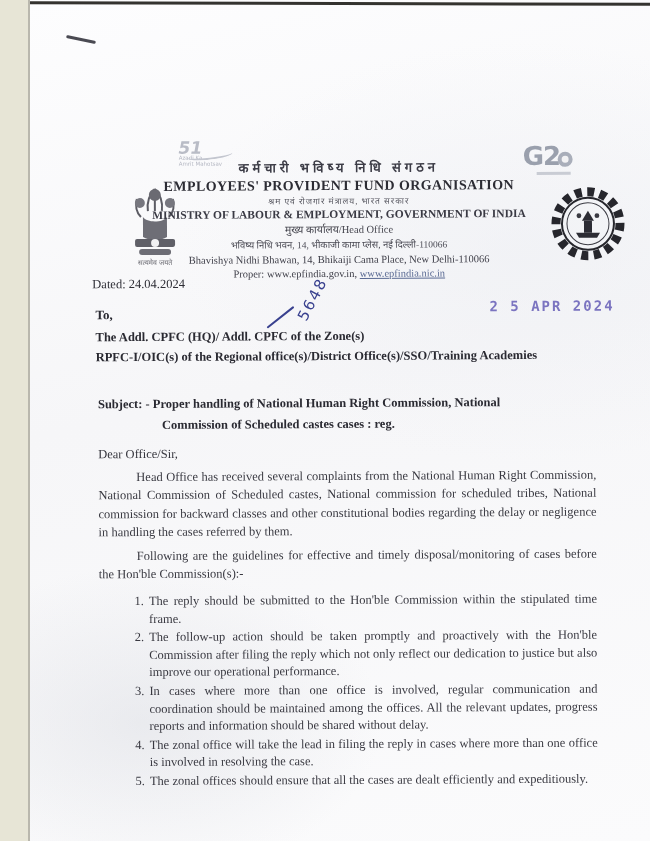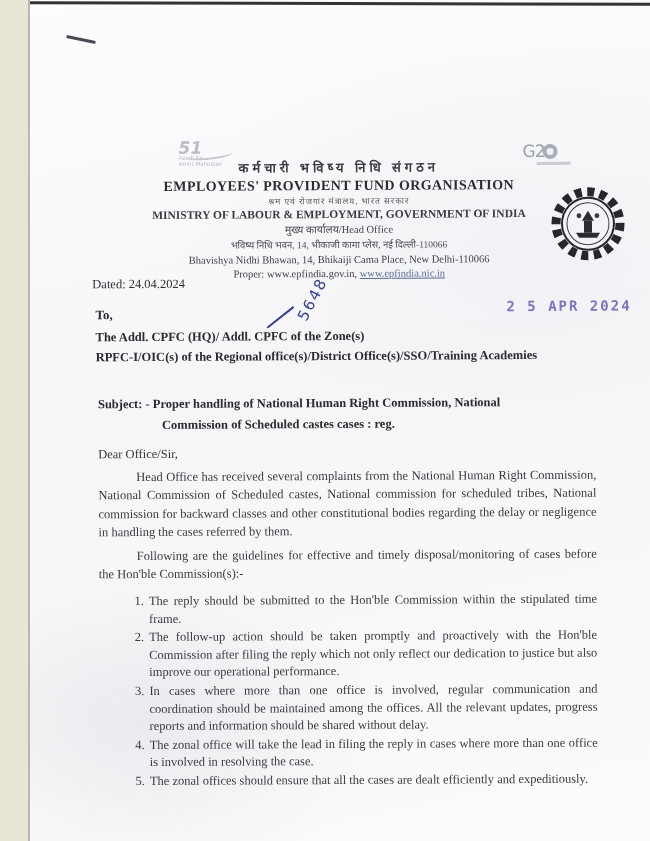--- a/index.html
+++ b/index.html
@@ -36,37 +36,37 @@
   .lh-hindi-addr{font-size:9.5px;color:#4a4a54;margin-top:4px;}
   .lh-addr{font-size:10.5px;color:#3d3d47;margin-top:1px;}
   .lh-web{font-size:10.5px;color:#3d3d47;margin-top:1px;}
   .lh-web .link2{color:#5a6a93;text-decoration:underline;}
 
   .azadi{position:absolute;left:150px;top:140px;width:80px;height:38px;color:#b9bcc6;}
   .azadi .a75{font-family:"DejaVu Sans",sans-serif;font-style:italic;font-weight:bold;font-size:17px;line-height:14px;}
   .azadi .swoosh{position:absolute;left:8px;top:10px;width:46px;height:7px;border-bottom:2px solid #c3c6cf;border-radius:50%;transform:rotate(-6deg);}
   .azadi .asub{font-family:"DejaVu Sans",sans-serif;font-size:5.5px;line-height:6px;color:#b4b7c2;}
   .g20{position:absolute;left:494px;top:142px;width:60px;height:36px;color:#9aa0ad;font-family:"DejaVu Sans",sans-serif;}
-  .g20 .gtxt{font-size:17px;font-weight:normal;letter-spacing:-1px;}
+  .g20 .gtxt{font-size:26px;font-weight:bold;letter-spacing:-1px;}
   .g20 .gdot{display:inline-block;width:15px;height:15px;border-radius:50%;background:#a9aeba;vertical-align:-2px;margin-left:-2px;position:relative;}
   .g20 .gdot::after{content:"";position:absolute;left:4px;top:4px;width:7px;height:7px;border-radius:50%;background:#f2f2f4;}
   .g20 .gsub{width:34px;height:3px;background:#c9ccd4;margin:1px 0 0 14px;}
 
   .emblem{position:absolute;left:86px;top:180px;}
   .epfo-logo{position:absolute;left:520px;top:186px;}
 
   
   .ref-row{position:absolute;left:63px;top:276px;width:532px;display:flex;justify-content:space-between;font-size:12.5px;color:#2e2e36;}
   .handwritten{position:absolute;left:248px;top:282px;width:60px;height:58px;color:#39418f;}
   .hw-num{position:absolute;left:12px;top:8px;font-family:"DejaVu Sans",sans-serif;font-size:15px;letter-spacing:2px;transform:rotate(-62deg);}
   .hw-tick{position:absolute;left:-14px;top:34px;width:34px;height:2px;background:#39418f;transform:rotate(-38deg);border-radius:2px;}
   .stamp-date{
     position:absolute;left:460px;top:299px;
     font-family:"DejaVu Sans Mono",monospace;font-size:14px;font-weight:bold;
-    letter-spacing:2px;color:#7b74c0;white-space:nowrap;margin-left:17px;
+    letter-spacing:2px;color:#7b74c0;white-space:nowrap;
   }
 
   
   .to-line{position:absolute;left:66px;top:306px;font-size:13px;font-weight:bold;color:#2a2a32;}
   .recipient{position:absolute;left:66px;top:326px;width:530px;font-size:12.5px;font-weight:bold;color:#2a2a32;line-height:1.6;}
 
   
   .subject{position:absolute;left:68px;top:393px;width:520px;font-size:12.5px;font-weight:bold;color:#2a2a32;line-height:1.7;}
   .subject .s-line2{margin-left:64px;}
 
@@ -89,20 +89,36 @@
       <div class="a75">51</div>
       <div class="swoosh"></div>
       <div class="asub">Azadi Ka</div>
       <div class="asub">Amrit Mahotsav</div>
     </div>
     <div class="g20">
       <span class="gtxt">G2</span><span class="gdot"></span>
       <div class="gsub"></div>
     </div>
 
+    <div class="emblem">
+      <svg width="80" height="92" viewBox="0 0 80 92">
+        <g fill="none" stroke="#5c5c64" stroke-width="2">
+          <path d="M40 8 C34 14 32 22 33 30 M40 8 C46 14 48 22 47 30 M40 10 L40 30"></path>
+          <path d="M22 18 C20 26 22 32 26 36 M58 18 C60 26 58 32 54 36"></path>
+          <circle cx="40" cy="14" r="6" fill="#6a6a72" stroke="none"></circle>
+          <circle cx="25" cy="22" r="5" fill="#77777f" stroke="none"></circle>
+          <circle cx="55" cy="22" r="5" fill="#77777f" stroke="none"></circle>
+          <path d="M28 36 C32 42 48 42 52 36 L52 56 C46 60 34 60 28 56 Z" fill="#6e6e76" stroke="none"></path>
+          <rect x="20" y="58" width="40" height="8" rx="2" fill="#5f5f67" stroke="none"></rect>
+          <circle cx="40" cy="62" r="4" fill="#f0f0f2" stroke="none"></circle>
+          <rect x="24" y="68" width="32" height="6" rx="3" fill="#6e6e76" stroke="none"></rect>
+        </g>
+        <text x="40" y="84" text-anchor="middle" font-size="7" fill="#6a6a72" font-family="'DejaVu Sans',sans-serif">सत्यमेव जयते</text>
+      </svg>
+    </div>
 
     <div class="epfo-logo">
       <svg width="78" height="78" viewBox="0 0 78 78">
         <circle cx="39" cy="39" r="32" fill="none" stroke="#26262c" stroke-width="9" stroke-dasharray="7 5.5"></circle>
         <circle cx="39" cy="39" r="26" fill="none" stroke="#26262c" stroke-width="2"></circle>
         <circle cx="39" cy="39" r="21" fill="none" stroke="#3a3a42" stroke-width="1"></circle>
         <path d="M39 26 l6 10 h-12 z" fill="#2c2c34"></path>
         <rect x="35" y="36" width="8" height="12" fill="#2c2c34"></rect>
         <path d="M27 48 h24 l-3 5 h-18 z" fill="#2c2c34"></path>
         <circle cx="30" cy="31" r="2.4" fill="#3a3a42"></circle>

